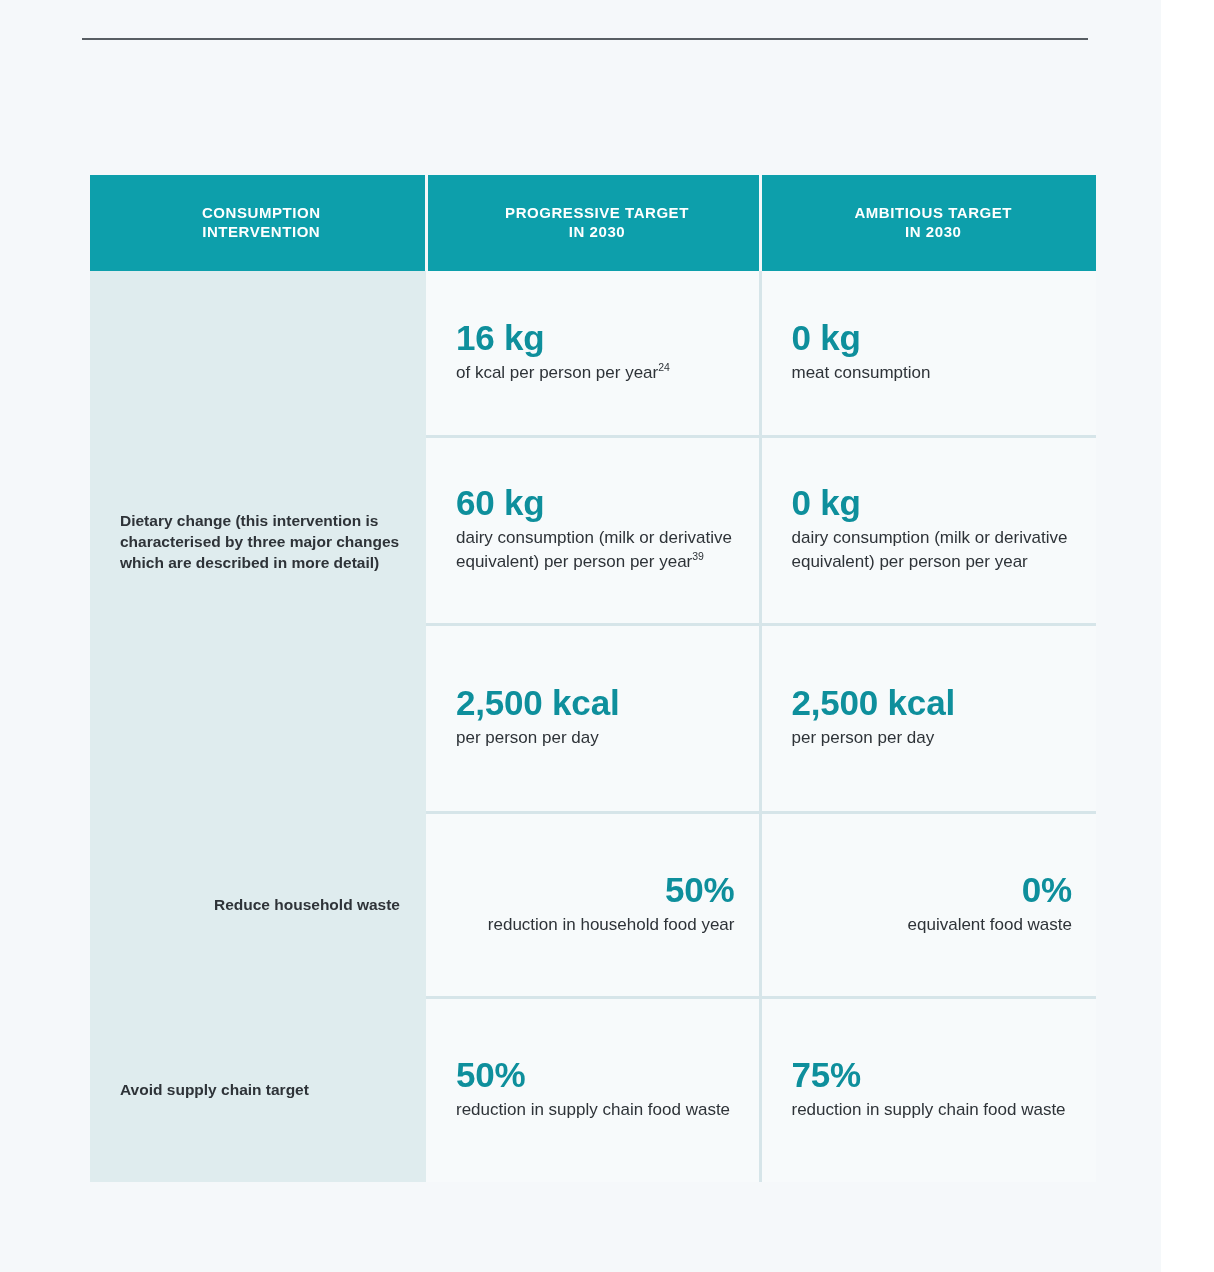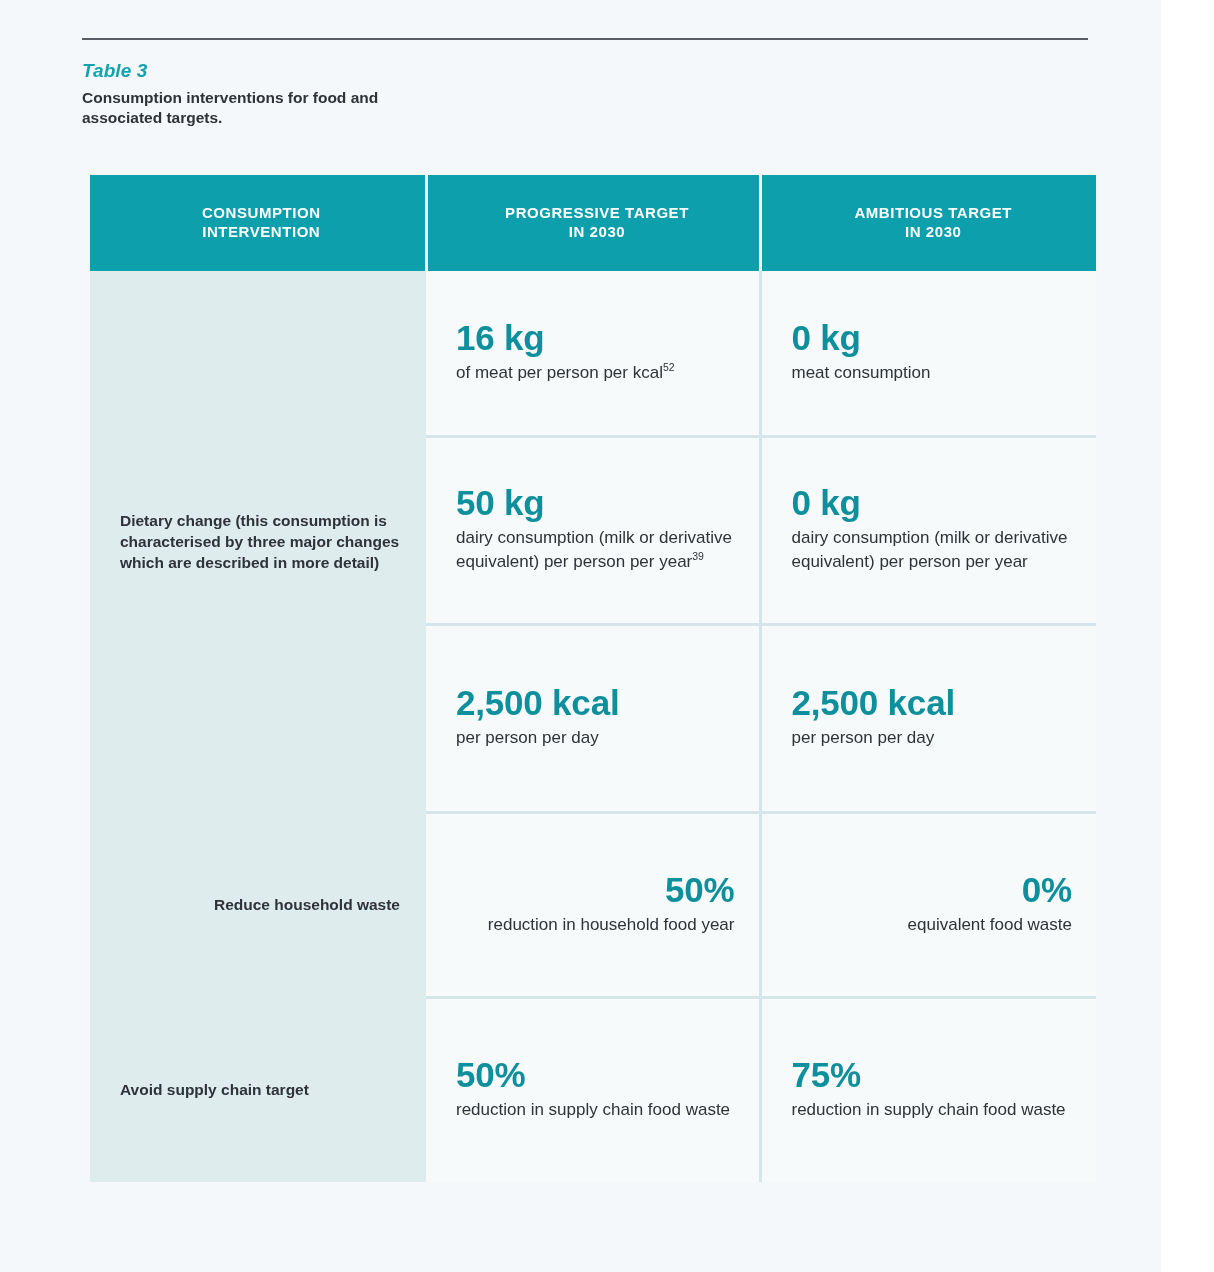--- a/index.html
+++ b/index.html
@@ -134,24 +134,20 @@
   .col2 { width: 334px; }
   .col3 { width: 336px; }
 </style>
 </head>
 <body>
 
 <div id="page-sheet">
 
   <div id="top-rule"></div>
 
-  <div id="caption-block">
-    <div id="table-label">Table 3</div>
-    <div id="table-caption">Consumption interventions for food and associated targets.</div>
-  </div>
 
   <table id="data-table">
     <colgroup>
       <col class="col1">
         <col class="col2">
         <col class="col3">
     </colgroup>
 
     <thead>
       <tr>
@@ -166,34 +162,34 @@
         <th class="hdr-cell">
           <span>Ambitious target</span><br>
           <span>in 2030</span>
         </th>
       </tr>
     </thead>
 
     <tbody>
 
       <tr style="height: 165px;">
-        <td class="lbl-cell" rowspan="3">Dietary change (this consumption is characterised by three major changes which are described in more detail)</td>
+        <td class="lbl-cell" rowspan="3">Dietary change (this intervention is characterised by three major changes which are described in more detail)</td>
         <td class="val-cell no-top">
           <span class="big-num">16 kg</span>
-          <span class="sub-text"><span>of meat per person per kcal</span><sup>52</sup></span>
+          <span class="sub-text"><span>of kcal per person per year</span><sup>24</sup></span>
         </td>
         <td class="val-cell no-top last-col">
           <span class="big-num">0 kg</span>
           <span class="sub-text"><span>meat consumption</span><sup></sup></span>
         </td>
       </tr>
 
       <tr style="height: 188px;">
         <td class="val-cell">
-          <span class="big-num">50 kg</span>
+          <span class="big-num">60 kg</span>
           <span class="sub-text"><span>dairy consumption (milk or derivative equivalent) per person per year</span><sup>39</sup></span>
         </td>
         <td class="val-cell last-col">
           <span class="big-num">0 kg</span>
           <span class="sub-text"><span>dairy consumption (milk or derivative equivalent) per person per year</span><sup></sup></span>
         </td>
       </tr>
 
       <tr style="height: 188px;">
         <td class="val-cell">

